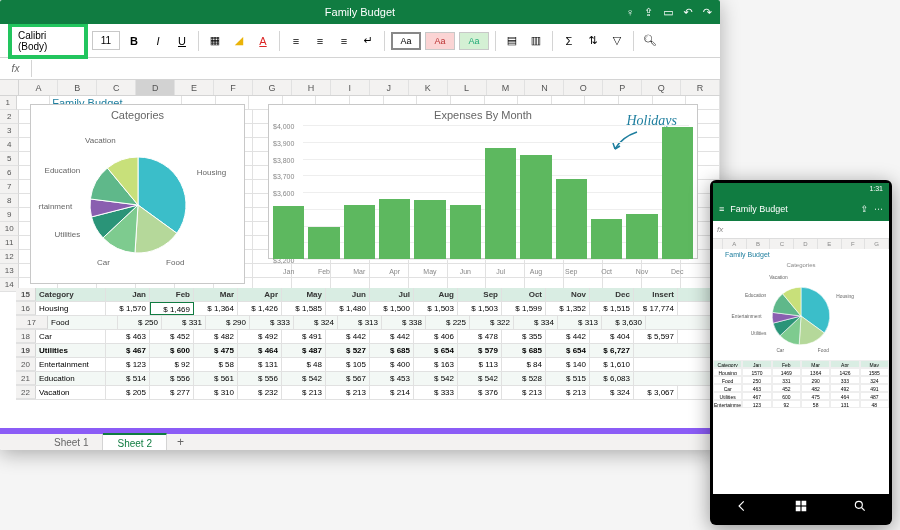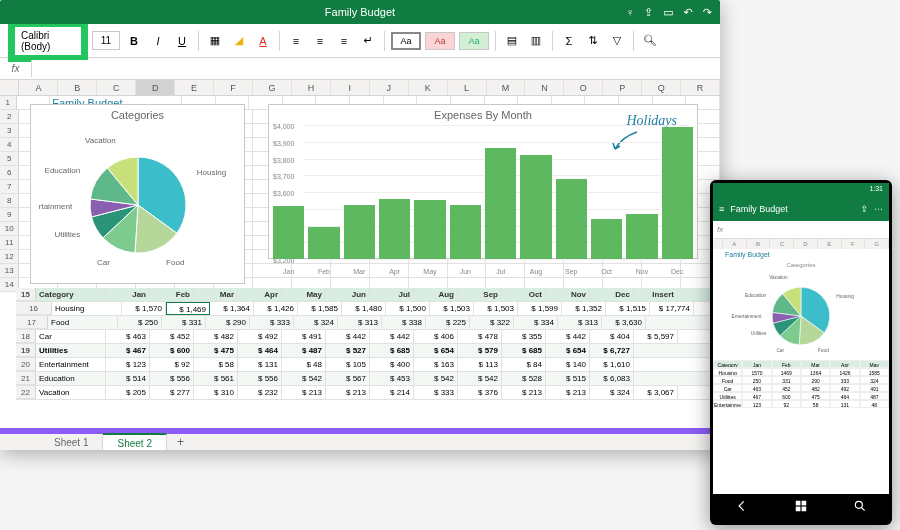--- a/index.html
+++ b/index.html
@@ -4,21 +4,21 @@
 <style>
 *{box-sizing:border-box;margin:0;padding:0;font-family:"Segoe UI",Arial,sans-serif}
 body{background:#f5f5f5;width:900px;height:530px;position:relative;overflow:hidden}
 .desktop-window{position:absolute;top:0;left:0;width:720px;height:450px;background:#fff;box-shadow:0 4px 20px rgba(0,0,0,.3);border-radius:2px;overflow:hidden;display:flex;flex-direction:column}
 .title-bar{background:#107c41;color:#fff;height:24px;display:flex;align-items:center;justify-content:center;position:relative;font-size:11px}
 .title-bar .right-icons{position:absolute;right:8px;display:flex;gap:10px;align-items:center}
 .ribbon-tabs{background:#107c41;display:flex;height:28px;color:#fff;font-size:11px}
 .ribbon-tabs .tab{padding:6px 12px;cursor:pointer;color:rgba(255,255,255,.9)}
 .ribbon-tabs .tab.active{background:#fff;color:#107c41}
 .toolbar{background:#fff;border-bottom:1px solid #d4d4d4;height:34px;display:flex;align-items:center;padding:0 8px;gap:4px;font-size:11px}
-.toolbar .font-name{border:7px solid #22c55e;padding:3px 6px;font-size:10px;background:#fff;width:80px}
+.toolbar .font-name{border:4px solid #22c55e;padding:3px 6px;font-size:10px;background:#fff;width:80px}
 .toolbar .font-size{border:1px solid #c8c8c8;padding:3px 4px;font-size:10px;background:#fff;width:28px;text-align:center}
 .toolbar .btn{width:20px;height:20px;display:flex;align-items:center;justify-content:center;cursor:pointer}
 .toolbar .sep{width:1px;height:20px;background:#d4d4d4;margin:0 2px}
 .toolbar .swatch{width:30px;height:18px;border:1px solid #c8c8c8;font-size:9px;display:flex;align-items:center;justify-content:center}
 .formula-bar{display:flex;height:22px;border-bottom:1px solid #d4d4d4;align-items:center;font-size:10px}
 .formula-bar .fx{width:32px;border-right:1px solid #d4d4d4;text-align:center;font-style:italic;color:#666;padding:3px}
 .formula-bar input{flex:1;border:none;padding:3px 6px;font-size:10px;outline:none}
 .grid-area{flex:1;overflow:hidden;position:relative;background:#fff}
 .col-headers{display:flex;height:16px;background:#f3f2f1;border-bottom:1px solid #d4d4d4;font-size:9px}
 .corner{width:20px;border-right:1px solid #d4d4d4;background:#f3f2f1}
@@ -558,21 +558,21 @@
           <div class="dt-cell dt-num">Jun</div>
           <div class="dt-cell dt-num">Jul</div>
           <div class="dt-cell dt-num">Aug</div>
           <div class="dt-cell dt-num">Sep</div>
           <div class="dt-cell dt-num">Oct</div>
           <div class="dt-cell dt-num">Nov</div>
           <div class="dt-cell dt-num">Dec</div>
           <div class="dt-cell dt-num">Insert</div>
         </div>
         <div class="dt-row">
-          <div class="row-h" style="width: 36px;">16</div>
+          <div class="row-h" style="width: 20px;">16</div>
           <div class="dt-cell dt-cat">Housing</div>
           <div class="dt-cell dt-num">$  1,570</div>
           <div class="dt-cell dt-num sel">$  1,469</div>
           <div class="dt-cell dt-num">$  1,364</div>
           <div class="dt-cell dt-num">$  1,426</div>
           <div class="dt-cell dt-num">$  1,585</div>
           <div class="dt-cell dt-num">$  1,480</div>
           <div class="dt-cell dt-num">$  1,500</div>
           <div class="dt-cell dt-num">$  1,503</div>
           <div class="dt-cell dt-num">$  1,503</div>

